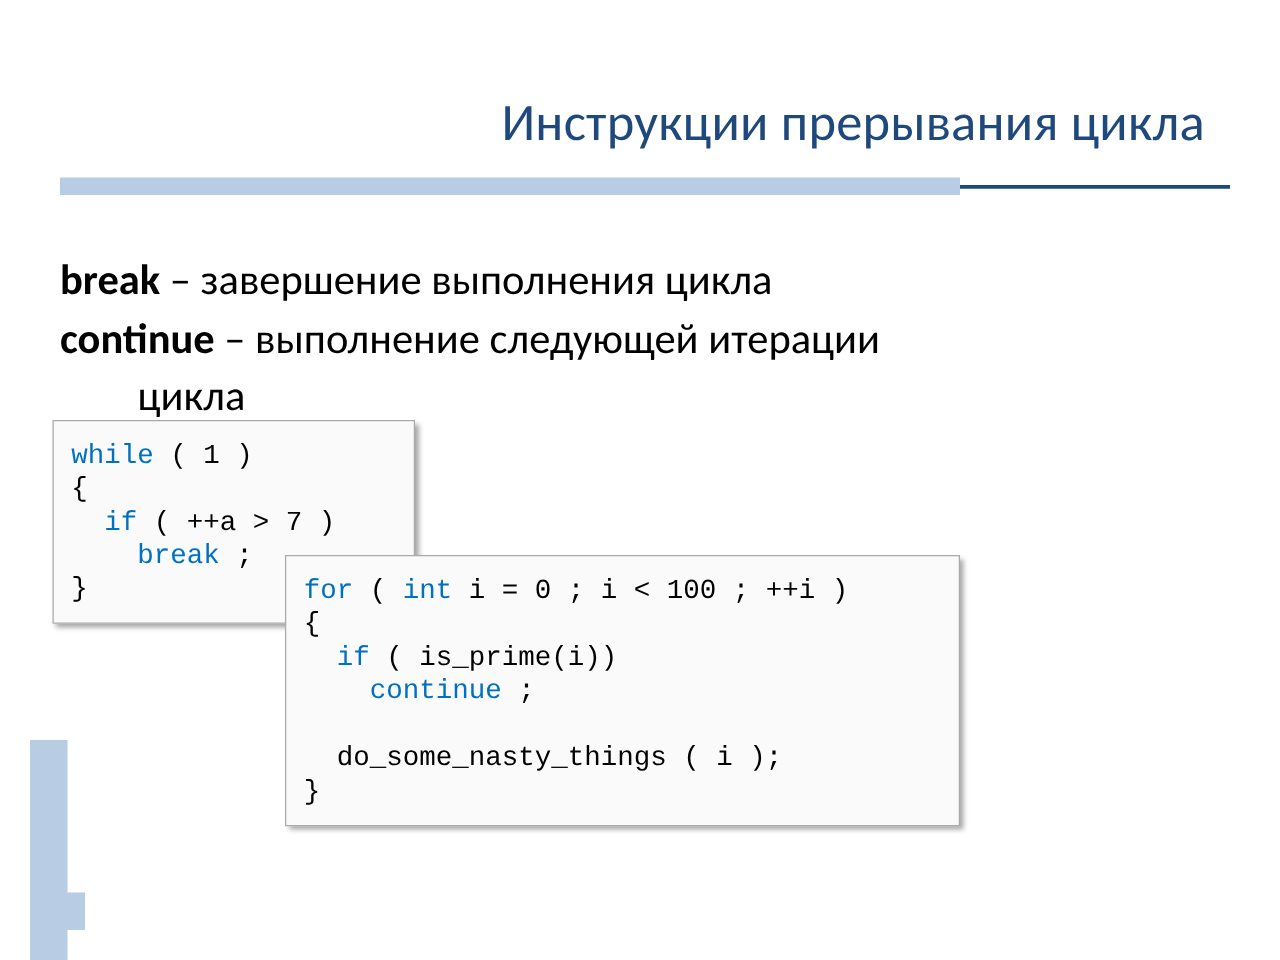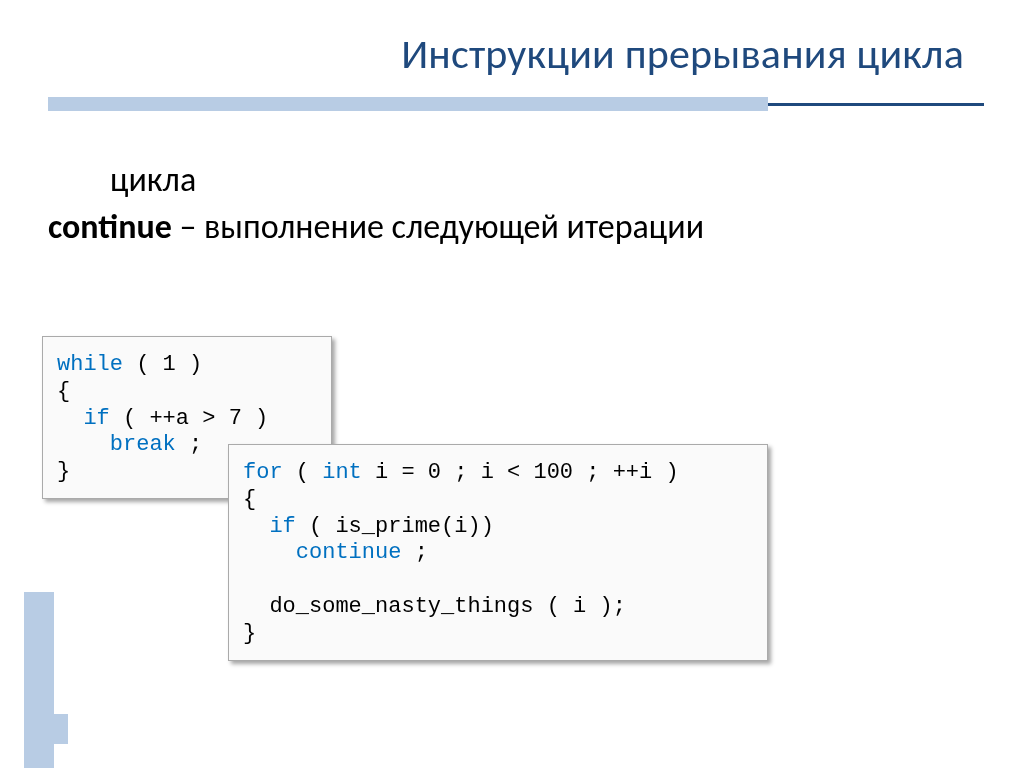--- a/index.html
+++ b/index.html
@@ -18,20 +18,21 @@
     padding: 28px 40px 0 48px;
   }
   .title {
     color: #1f497d;
     font-size: 42px;
     font-weight: 400;
     text-align: right;
     padding-right: 20px;
     letter-spacing: 0.2px;
     font-family: Calibri, "Segoe UI", Arial, sans-serif;
+    margin-top: 45px;
   }
   .rule-wrap {
     position: relative;
     margin-top: 18px;
     height: 14px;
   }
   .rule-bar {
     position: absolute;
     left: 0;
     top: 0;
@@ -108,24 +109,27 @@
 
 <div class="slide">
   <div class="title">Инструкции прерывания цикла</div>
 
   <div class="rule-wrap">
     <div class="rule-line"></div>
     <div class="rule-bar"></div>
   </div>
 
   <div class="body-text">
-    <div class="body-line indent">цикла</div>
+    <div class="body-line">
+      <span class="term">break</span><span> – завершение выполнения цикла</span>
+    </div>
     <div class="body-line">
       <span class="term">continue</span><span> – выполнение следующей итерации</span>
     </div>
+    <div class="body-line indent">цикла</div>
   </div>
 
   <div class="code-box code-box-1"><span class="kw">while</span><span> ( 1 )</span>
 <span>{</span>
 <span class="kw">  if</span><span> ( ++a &gt; 7 )</span>
 <span class="kw">    break</span><span> ;</span>
 <span>}</span></div>
 
   <div class="code-box code-box-2"><span class="kw">for</span><span> ( </span><span class="kw">int</span><span> i = 0 ; i &lt; 100 ; ++i )</span>
 <span>{</span>

